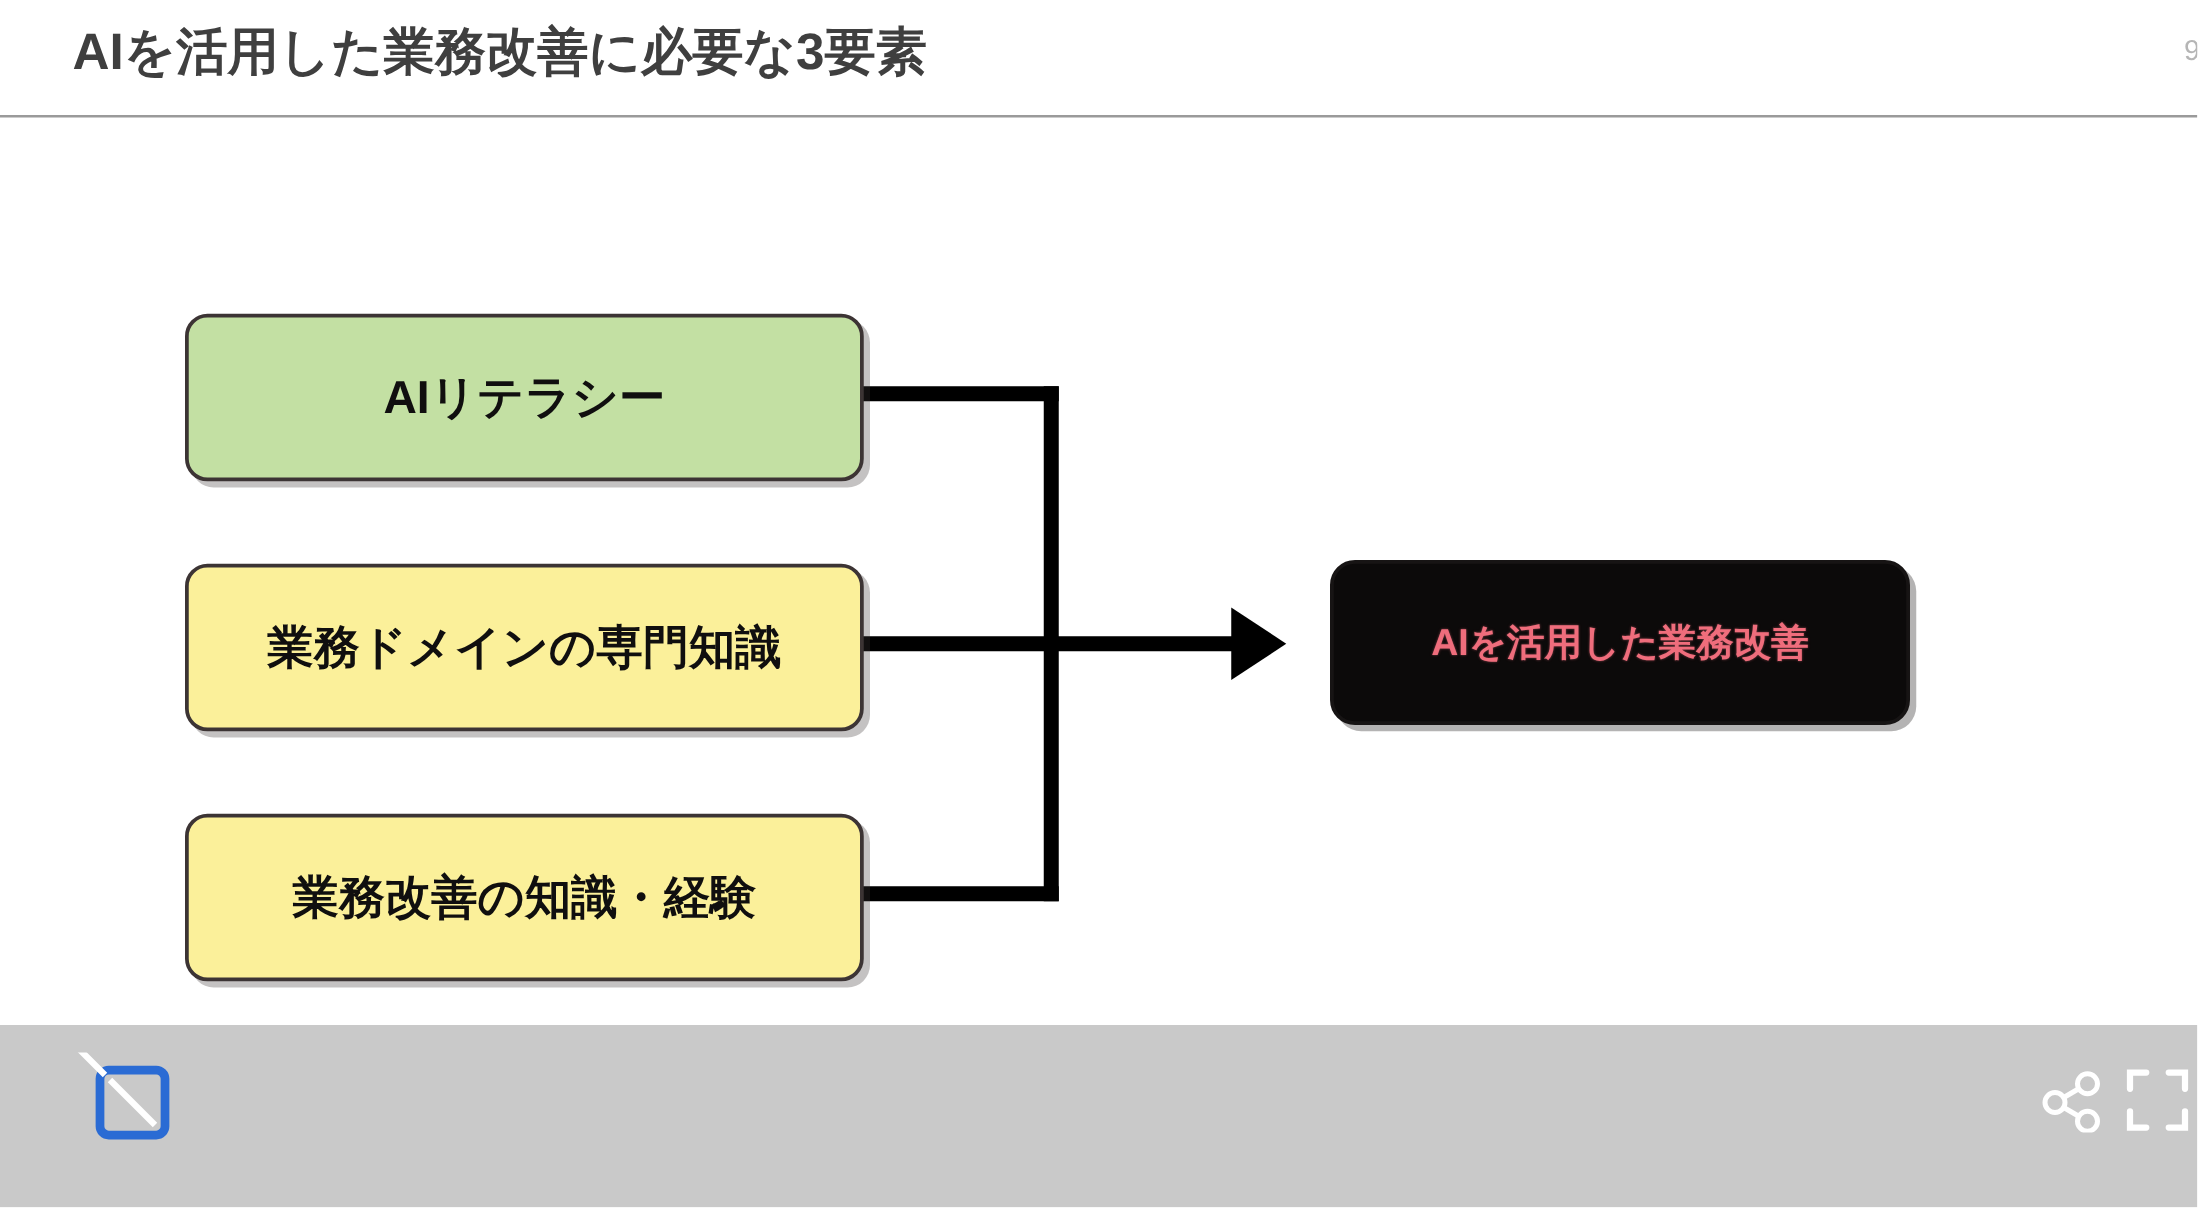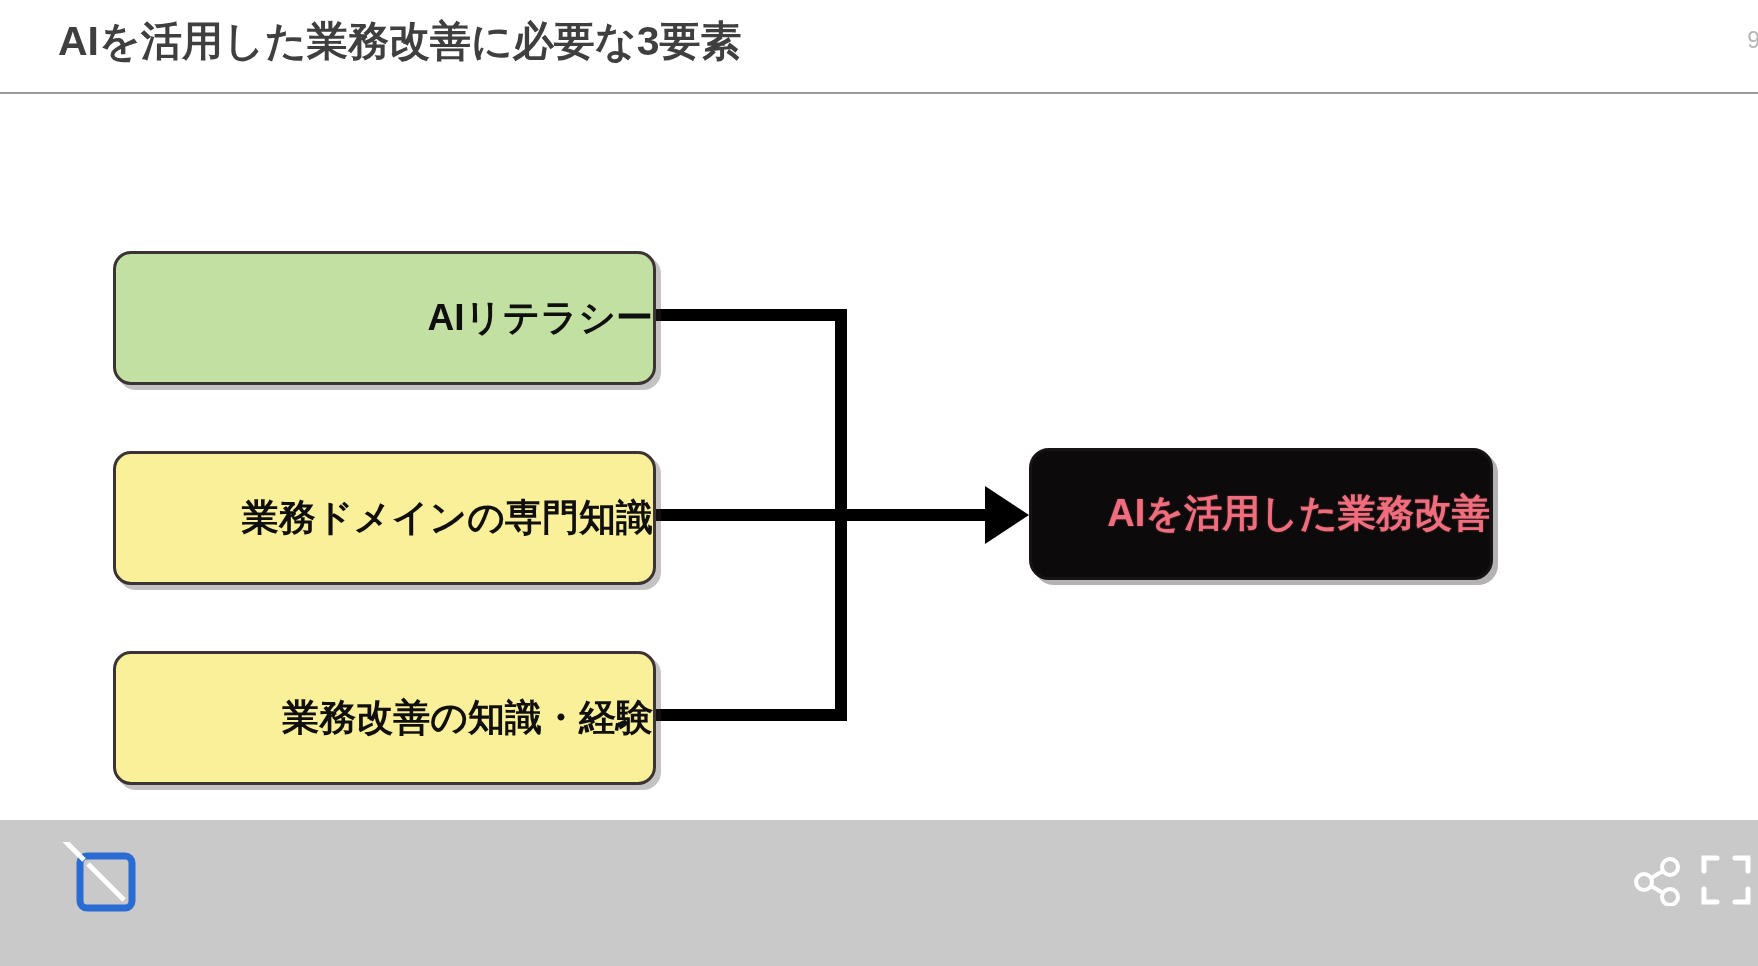--- a/index.html
+++ b/index.html
@@ -63,24 +63,25 @@
     width: 1758px;
     height: 727px;
   }
 
   .node {
     position: absolute;
     box-sizing: border-box;
     border-radius: 18px;
     display: flex;
     align-items: center;
-    justify-content: flex-end;
+    justify-content: center;
     text-align: center;
     font-weight: bold;
     line-height: 1.1;
+    margin-left: 35px;
   }
 
   .node.input {
     left: 113px;
     width: 543px;
     height: 134px;
     border: 3px solid #3c3434;
     box-shadow: 5px 5px 0 rgba(60,52,52,0.30);
     font-size: 37px;
     color: #100f0f;
@@ -94,21 +95,21 @@
 
   #node-result {
     left: 1029px;
     top: 355px;
     width: 464px;
     height: 132px;
     background: #0c0a0a;
     border: 3px solid #171414;
     border-radius: 20px;
     box-shadow: 5px 5px 0 rgba(40,36,36,0.35);
-    font-size: 38px;
+    font-size: 30px;
     color: #ef6d7c;
     text-shadow: 0 0 2px rgba(239,109,124,0.55);
   }
 
   
   .conn {
     position: absolute;
     background: #000000;
   }
   

